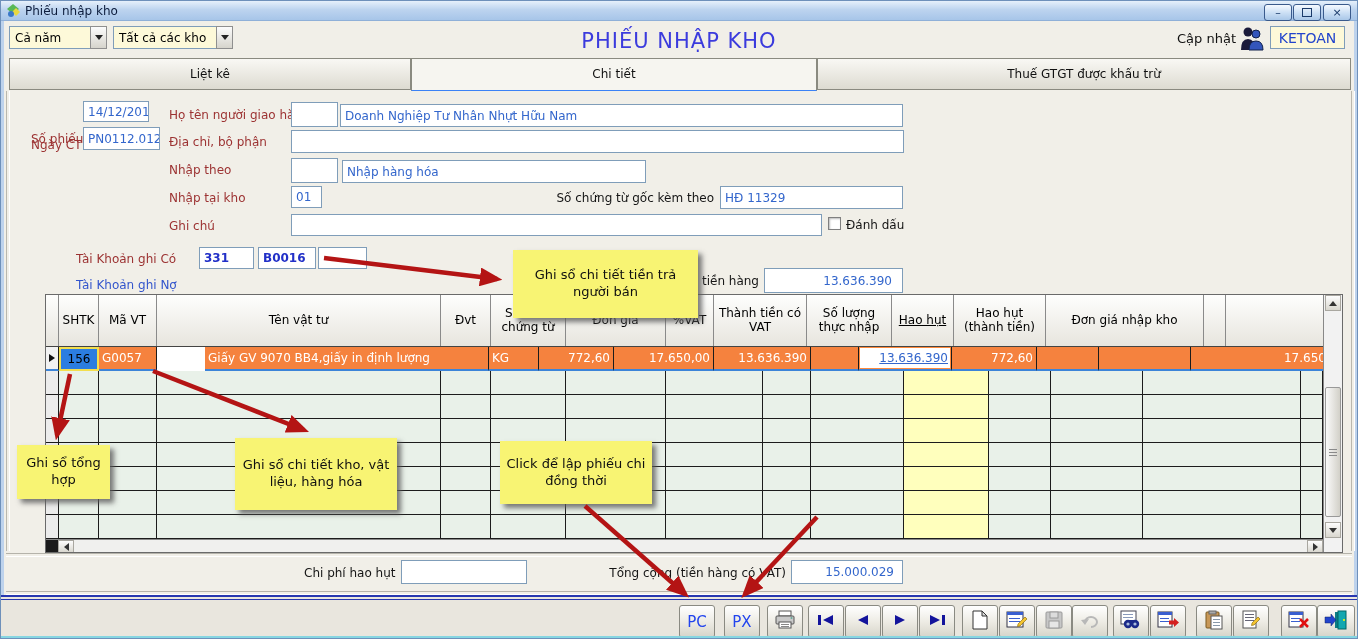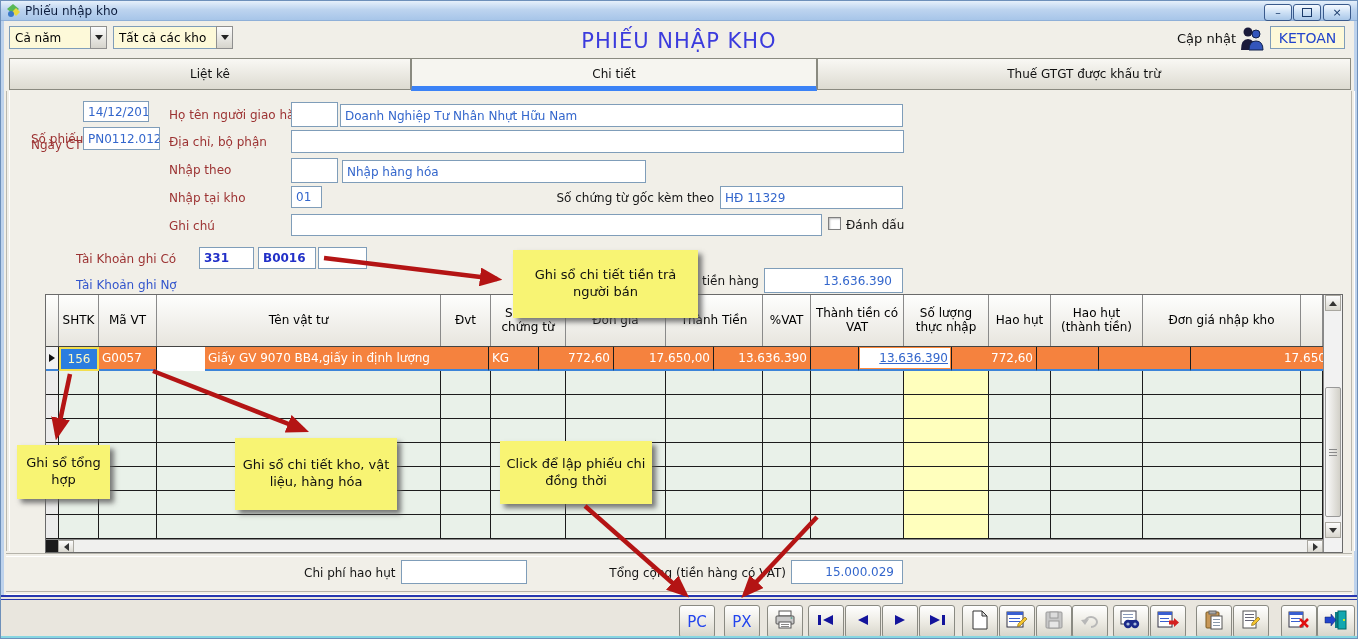--- a/index.html
+++ b/index.html
@@ -25,21 +25,21 @@
   .caret{width:0;height:0;border-left:4px solid transparent;border-right:4px solid transparent;border-top:5px solid #222;}
   .heading{position:absolute;top:7px;left:0;right:0;text-align:center;font-size:21px;color:#3b3bdd;letter-spacing:1px;}
   .updlabel{position:absolute;top:9px;right:121px;font-size:13px;color:#111;}
   .personicon{position:absolute;top:2px;right:92px;}
   .userbox{position:absolute;top:4px;right:12px;width:75px;height:23px;background:#fdf9d9;border:1px solid #7f9db9;
            color:#2244cc;font-size:14px;display:flex;align-items:center;justify-content:center;box-sizing:border-box;}
   
   .tabs{position:absolute;top:57px;left:8px;height:32px;display:flex;z-index:2;}
   .tab{border:1px solid #8a8a80;box-sizing:border-box;text-align:center;line-height:30px;font-size:12px;
        background:linear-gradient(#f9f8f4,#dddbd1);color:#111;}
-  .tab.active{background:#f6f5f0;border-bottom:5px solid #3b82f6;height:33px;}
+  .tab.active{background:#f6f5f0;border-bottom:1px solid #3b82f6;height:33px;}
   
   .lb{position:absolute;white-space:nowrap;font-size:12px;}
   .lb.maroon{color:#9c3232;}
   .lb.blue{color:#3355cc;}
   .lb.black{color:#151515;}
   .ib{position:absolute;background:#fff;border:1px solid #7f9db9;box-sizing:border-box;display:flex;
       align-items:center;padding:0 4px;font-size:12px;color:#3366cc;white-space:nowrap;overflow:hidden;}
   .ib.navy{color:#2230c8;font-weight:bold;}
   .ib.right{justify-content:flex-end;}
   .checkbox{position:absolute;width:13px;height:13px;background:#fff;border:1px solid #808080;
@@ -53,21 +53,21 @@
            text-align:center;font-size:12px;line-height:1.15;padding:0 1px;color:#000;flex:none;}
   .g-row{display:flex;height:24px;flex:none;}
   .g-cell{border-right:1px solid #1c1c1c;border-bottom:1px solid #1c1c1c;box-sizing:border-box;background:#e9f1e9;
           display:flex;align-items:center;padding:0 3px;font-size:12px;overflow:hidden;white-space:nowrap;flex:none;}
   .g-cell.a-r{justify-content:flex-end;}
   .g-cell.a-c{justify-content:center;padding:0;}
   .g-cell.yellow{background:#ffffbd;}
   .g-cell.sel{background:#ececec;justify-content:center;padding:0;}
   .data-row .g-cell{background:#f5823e;color:#fff;border-bottom:2px solid #3c84d8;}
   .data-row .g-cell.sel{background:#f2f2f2;}
-  .data-row .focus-cell{background:#2b7de0;border:2px solid #f3de4e;justify-content:center;color:#fef9c3;}
+  .data-row .focus-cell{background:#2b7de0;border:2px solid #f3de4e;justify-content:center;color:#000000;}
   .data-row .edit-cell{background:#fff;color:#3366cc;text-decoration:underline;box-shadow:inset 0 0 0 1px #ff8a3c;}
   .row-arrow{width:0;height:0;border-left:6px solid #111;border-top:4px solid transparent;border-bottom:4px solid transparent;}
   .vscroll{width:20px;border-left:1px solid #888;background:#f2f2f2;position:relative;box-sizing:border-box;}
   .vs-btn{position:absolute;left:1px;right:1px;height:16px;background:linear-gradient(#fdfdfd,#d9d7cf);
           border:1px solid #a9a7a0;display:flex;align-items:center;justify-content:center;box-sizing:border-box;}
   .tri-up{width:0;height:0;border-left:4px solid transparent;border-right:4px solid transparent;border-bottom:5px solid #333;}
   .tri-down{width:0;height:0;border-left:4px solid transparent;border-right:4px solid transparent;border-top:5px solid #333;}
   .tri-left{width:0;height:0;border-top:4px solid transparent;border-bottom:4px solid transparent;border-right:5px solid #333;}
   .tri-right{width:0;height:0;border-top:4px solid transparent;border-bottom:4px solid transparent;border-left:5px solid #333;}
   .vthumb{position:absolute;left:1px;right:1px;top:92px;height:130px;border:1px solid #999;border-radius:2px;
@@ -186,25 +186,24 @@
   <div class="grid">
     <div class="grid-main">
       <div class="grid-header">
           <div class="gh-cell" style="width: 13px;"></div>
           <div class="gh-cell" style="width: 40px;">SHTK</div>
           <div class="gh-cell" style="width: 58px;">Mã VT</div>
           <div class="gh-cell" style="width: 284px;">Tên vật tư</div>
           <div class="gh-cell" style="width: 50px;">Đvt</div>
           <div class="gh-cell" style="width: 75px;">Số theo chứng từ</div>
           <div class="gh-cell" style="width: 100px;">Đơn giá</div>
-          <div class="gh-cell" style="width: 97px;">Thành Tiền</div>
           <div class="gh-cell" style="width: 48px;">%VAT</div>
           <div class="gh-cell" style="width: 93px;">Thành tiền có VAT</div>
           <div class="gh-cell" style="width: 85px;">Số lượng thực nhập</div>
-          <div class="gh-cell" style="width: 62px;">Hao hụt</div>
+          <div class="gh-cell" style="width: 62px; text-decoration: underline;">Hao hụt</div>
           <div class="gh-cell" style="width: 92px;">Hao hụt (thành tiền)</div>
           <div class="gh-cell" style="width: 158px;">Đơn giá nhập kho</div>
           <div class="gh-cell" style="width: 22px;"></div>
         </div>
       <div>
           <div class="g-row data-row">
             <div class="g-cell a-c sel" style="width: 13px;">
               <span class="row-arrow"></span>
             </div>
             <div class="g-cell a-c focus-cell" style="width: 40px;">156</div>

